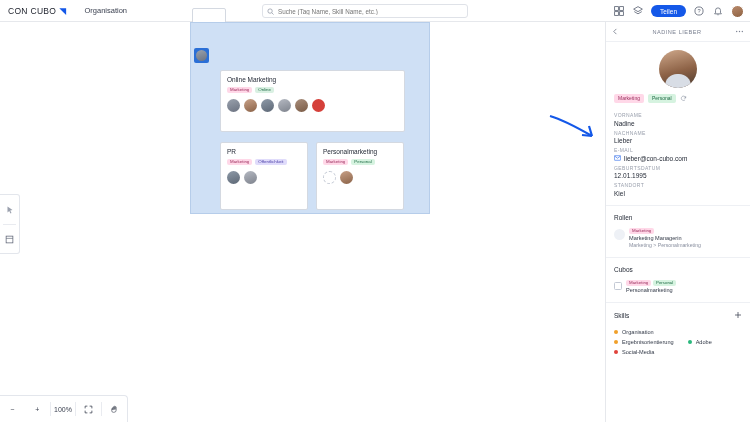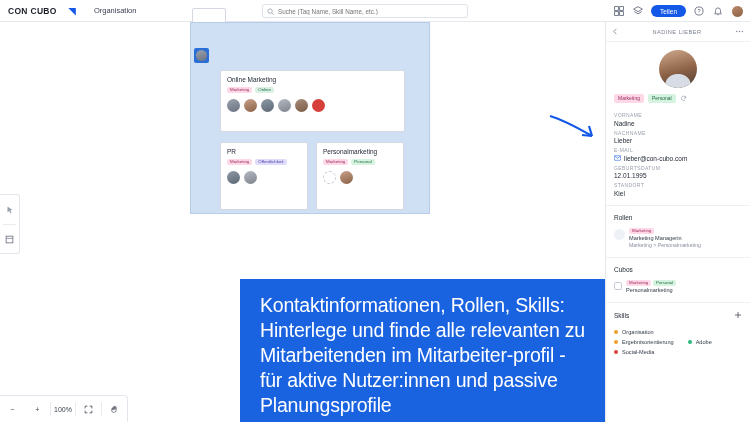--- a/index.html
+++ b/index.html
@@ -11,22 +11,22 @@
   }
   #app { position: relative; width: 750px; height: 422px; }
 
   
   .topbar {
     position: absolute; top: 0; left: 0; width: 750px; height: 22px;
     background: #ffffff; border-bottom: 1px solid #e6e8ec;
     display: flex; align-items: center;
   }
   .logo {
-    margin-left: 8px; font-size: 8.5px; font-weight: bold; letter-spacing: .3px;
-    color: #1b1f2a; display: flex; align-items: center; gap: 12px;
+    margin-left: 8px; font-size: 8.5px; font-weight: normal; letter-spacing: .3px;
+    color: #1b1f2a; display: flex; align-items: center; gap: 3px;
   }
   .logo .mark { color: #1458e8; font-size: 9px; }
   .topbar-title {
     margin-left: 18px; font-size: 7.5px; color: #3b4150;
   }
   .searchwrap {
     position: absolute; left: 262px; top: 4px; width: 206px; height: 14px;
     border: 1px solid #dfe2e8; border-radius: 3px; background: #fff;
     display: flex; align-items: center; padding: 0 4px; gap: 4px;
   }
@@ -289,21 +289,20 @@
         </svg>
       </div>
       <div class="divider"></div>
       <div class="zb">
         <svg width="9" height="9" viewBox="0 0 16 16">
           <path d="M5 9 V4.5 a1 1 0 0 1 2 0 V8 V3.2 a1 1 0 0 1 2 0 V8 V4 a1 1 0 0 1 2 0 V9 a4 4 0 0 1-4 4 h-1 a3 3 0 0 1-3-3 V7 a1 1 0 0 1 2 0 z" fill="none" stroke="#3b4150" stroke-width="1.1"></path>
         </svg>
       </div>
     </div>
 
-    <div class="caption">Kontaktinformationen, Rollen, Skills: Hinterlege und finde alle relevanten zu Mitarbeitenden im Mitarbeiter-profil - für aktive Nutzer:innen und passive Planungsprofile</div>
   </div>
 
   <div class="panel">
 
     <div class="panel-head">
       <span>
         <svg width="7" height="7" viewBox="0 0 16 16">
             <path d="M10 2 L4 8 L10 14" fill="none" stroke="#5a6172" stroke-width="1.6"></path>
           </svg>
       </span>

